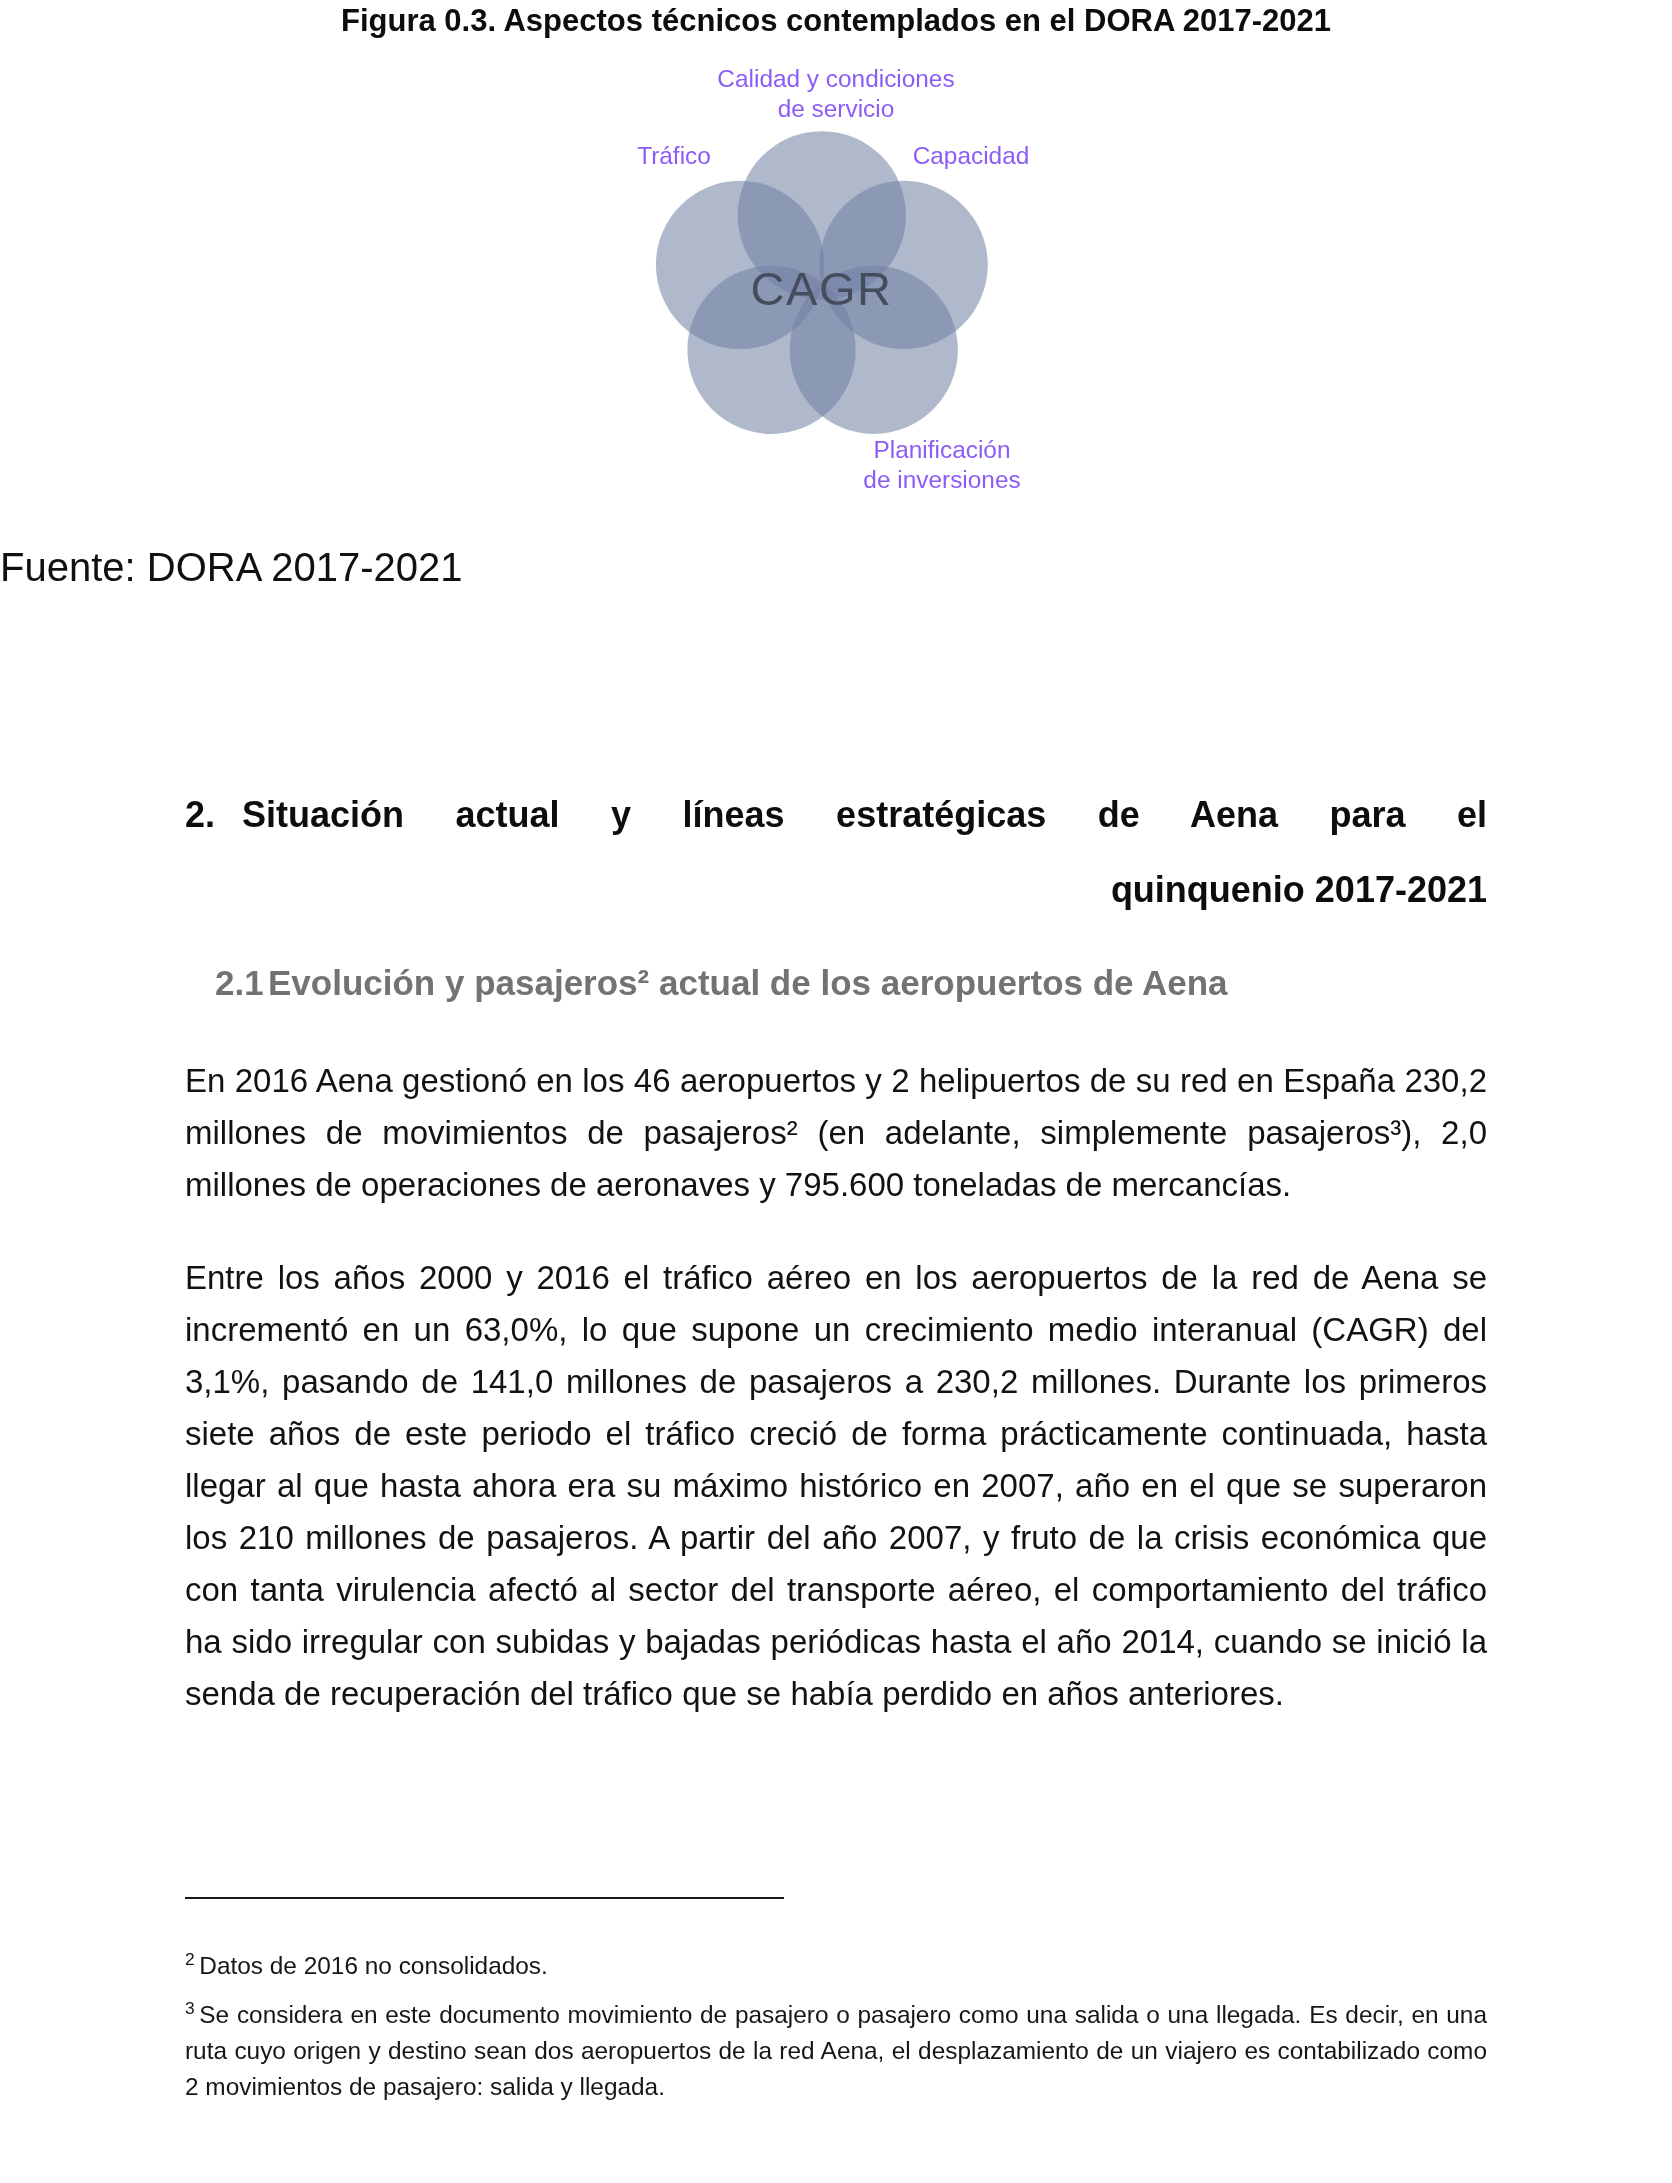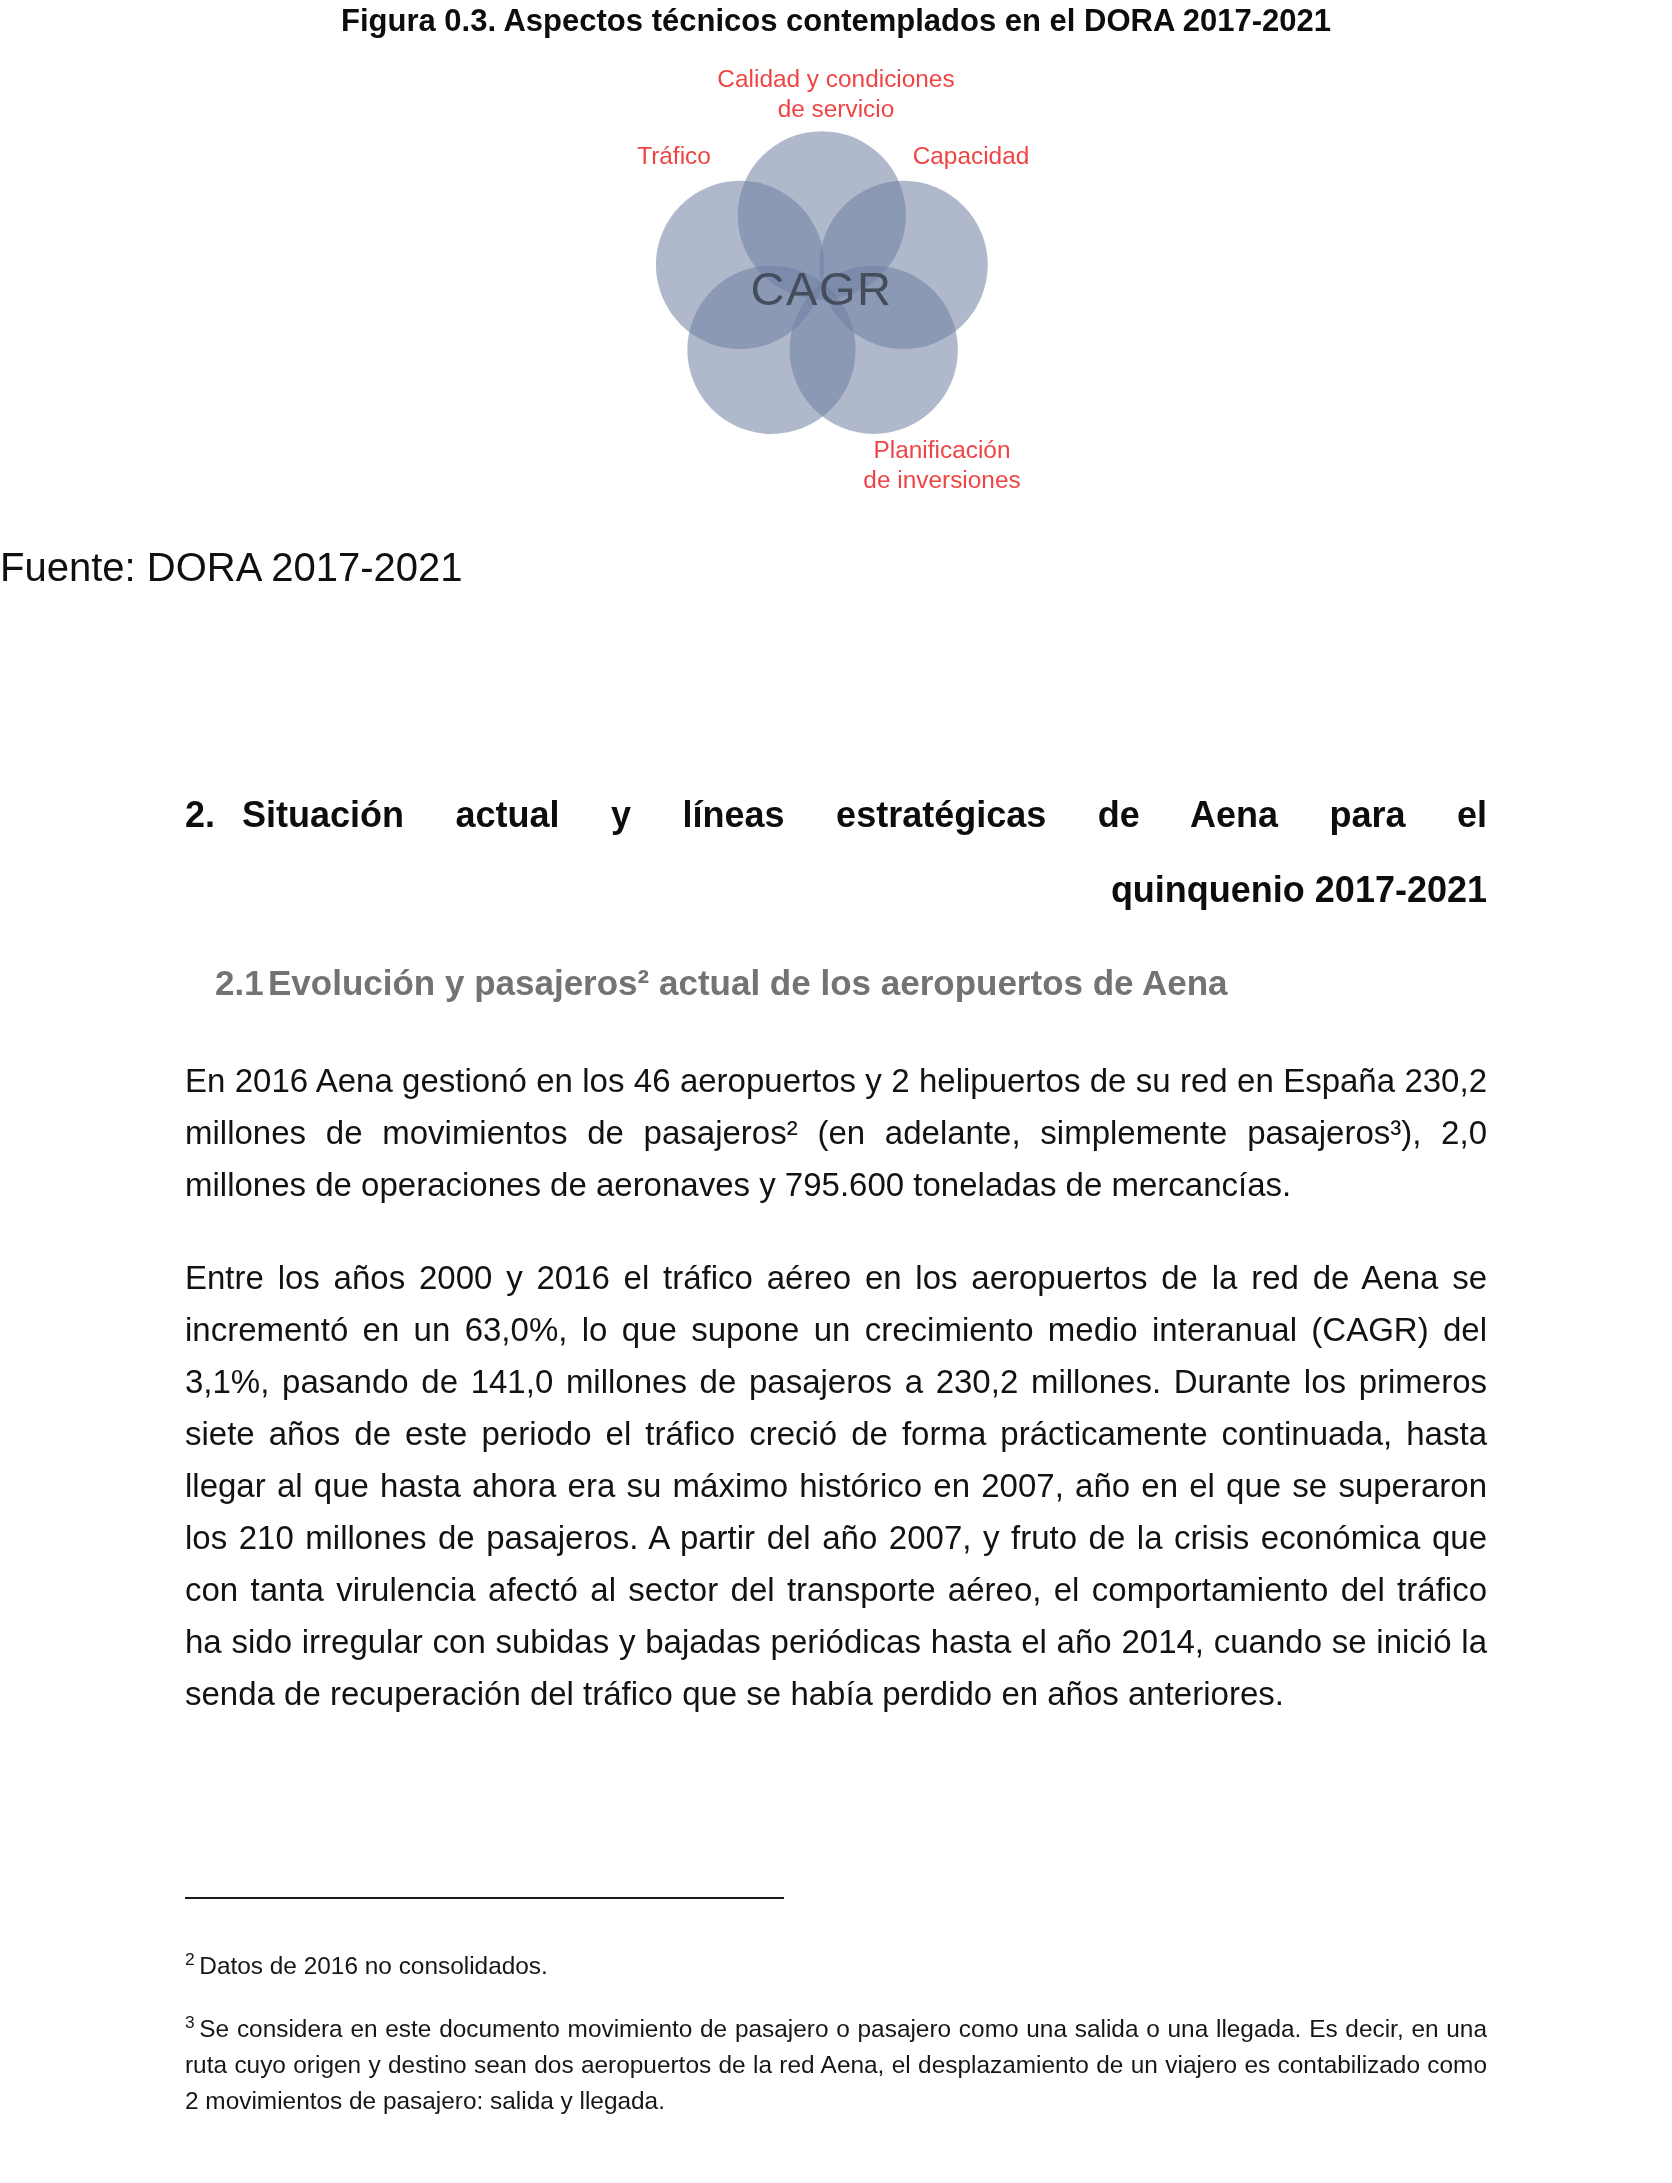--- a/index.html
+++ b/index.html
@@ -23,21 +23,21 @@
     position: relative;
     width: 708px;
     height: 464px;
     margin: 20.4px auto 0;
   }
   .dg-svg { position: absolute; left: 0; top: 0; }
   .dg-label {
     position: absolute;
     font-size: 24.4px;
     line-height: 30px;
-    color: #ef4444;
+    color: #8b5cf6;
     text-align: center;
   }
   .dg-top   { left: 0; right: 0; top: 1.6px; }
   .dg-left  { left: 101px; top: 79px; width: 182px; }
   .dg-right { left: 398px; top: 79px; width: 182px; }
   .dg-bl    { left: 122px; top: 359px; width: 184px; }
   .dg-br    { left: 367px; top: 373px; width: 186px; }
   .dg-center {
     position: absolute;
     left: 241px; top: 198px; width: 197px;
@@ -93,21 +93,21 @@
     font-size: 24.4px;
     line-height: 36px;
     color: #161616;
   }
   .fn-rule {
     width: 599px;
     border-top: 2.4px solid #1a1a1a;
     margin-bottom: 49px;
   }
   .fn { text-align: justify; }
-  .fn + .fn { margin-top: 27px; }
+  .fn + .fn { margin-top: 13px; }
   .fn sup {
     font-size: 17.3px;
     vertical-align: super;
     line-height: 0;
     margin-right: 4.7px;
   }
 </style>
 </head>
 <body>
 

